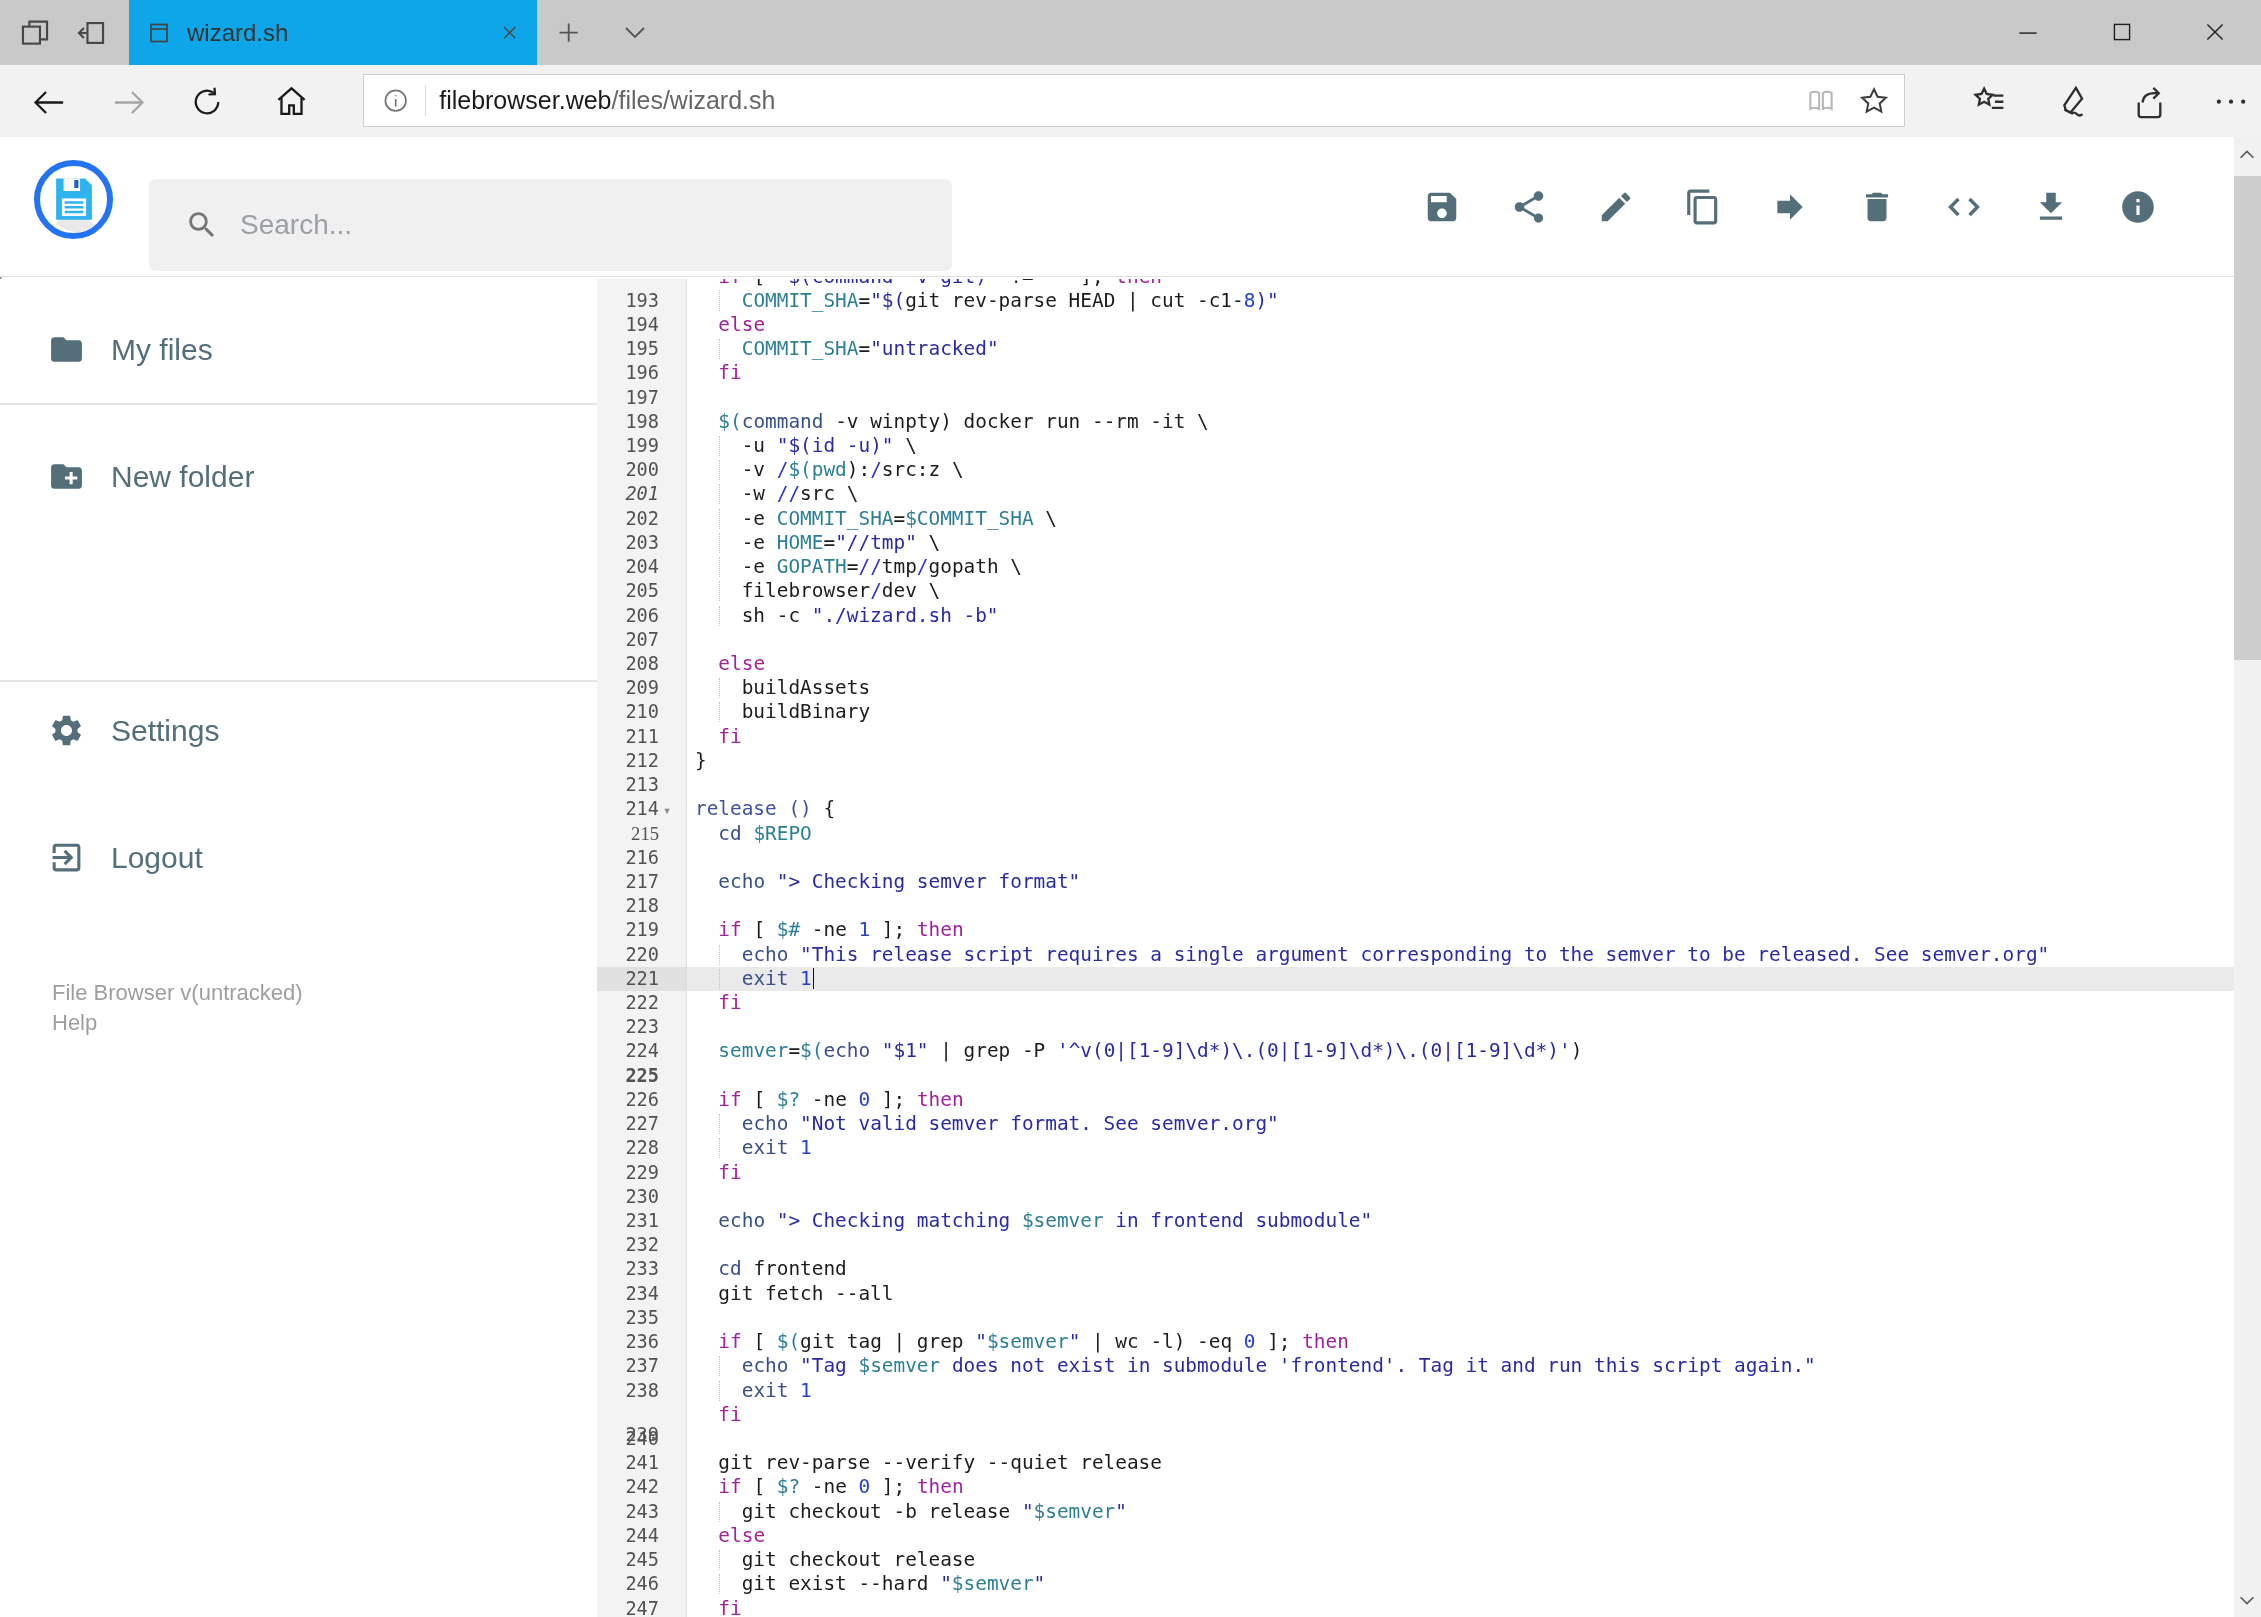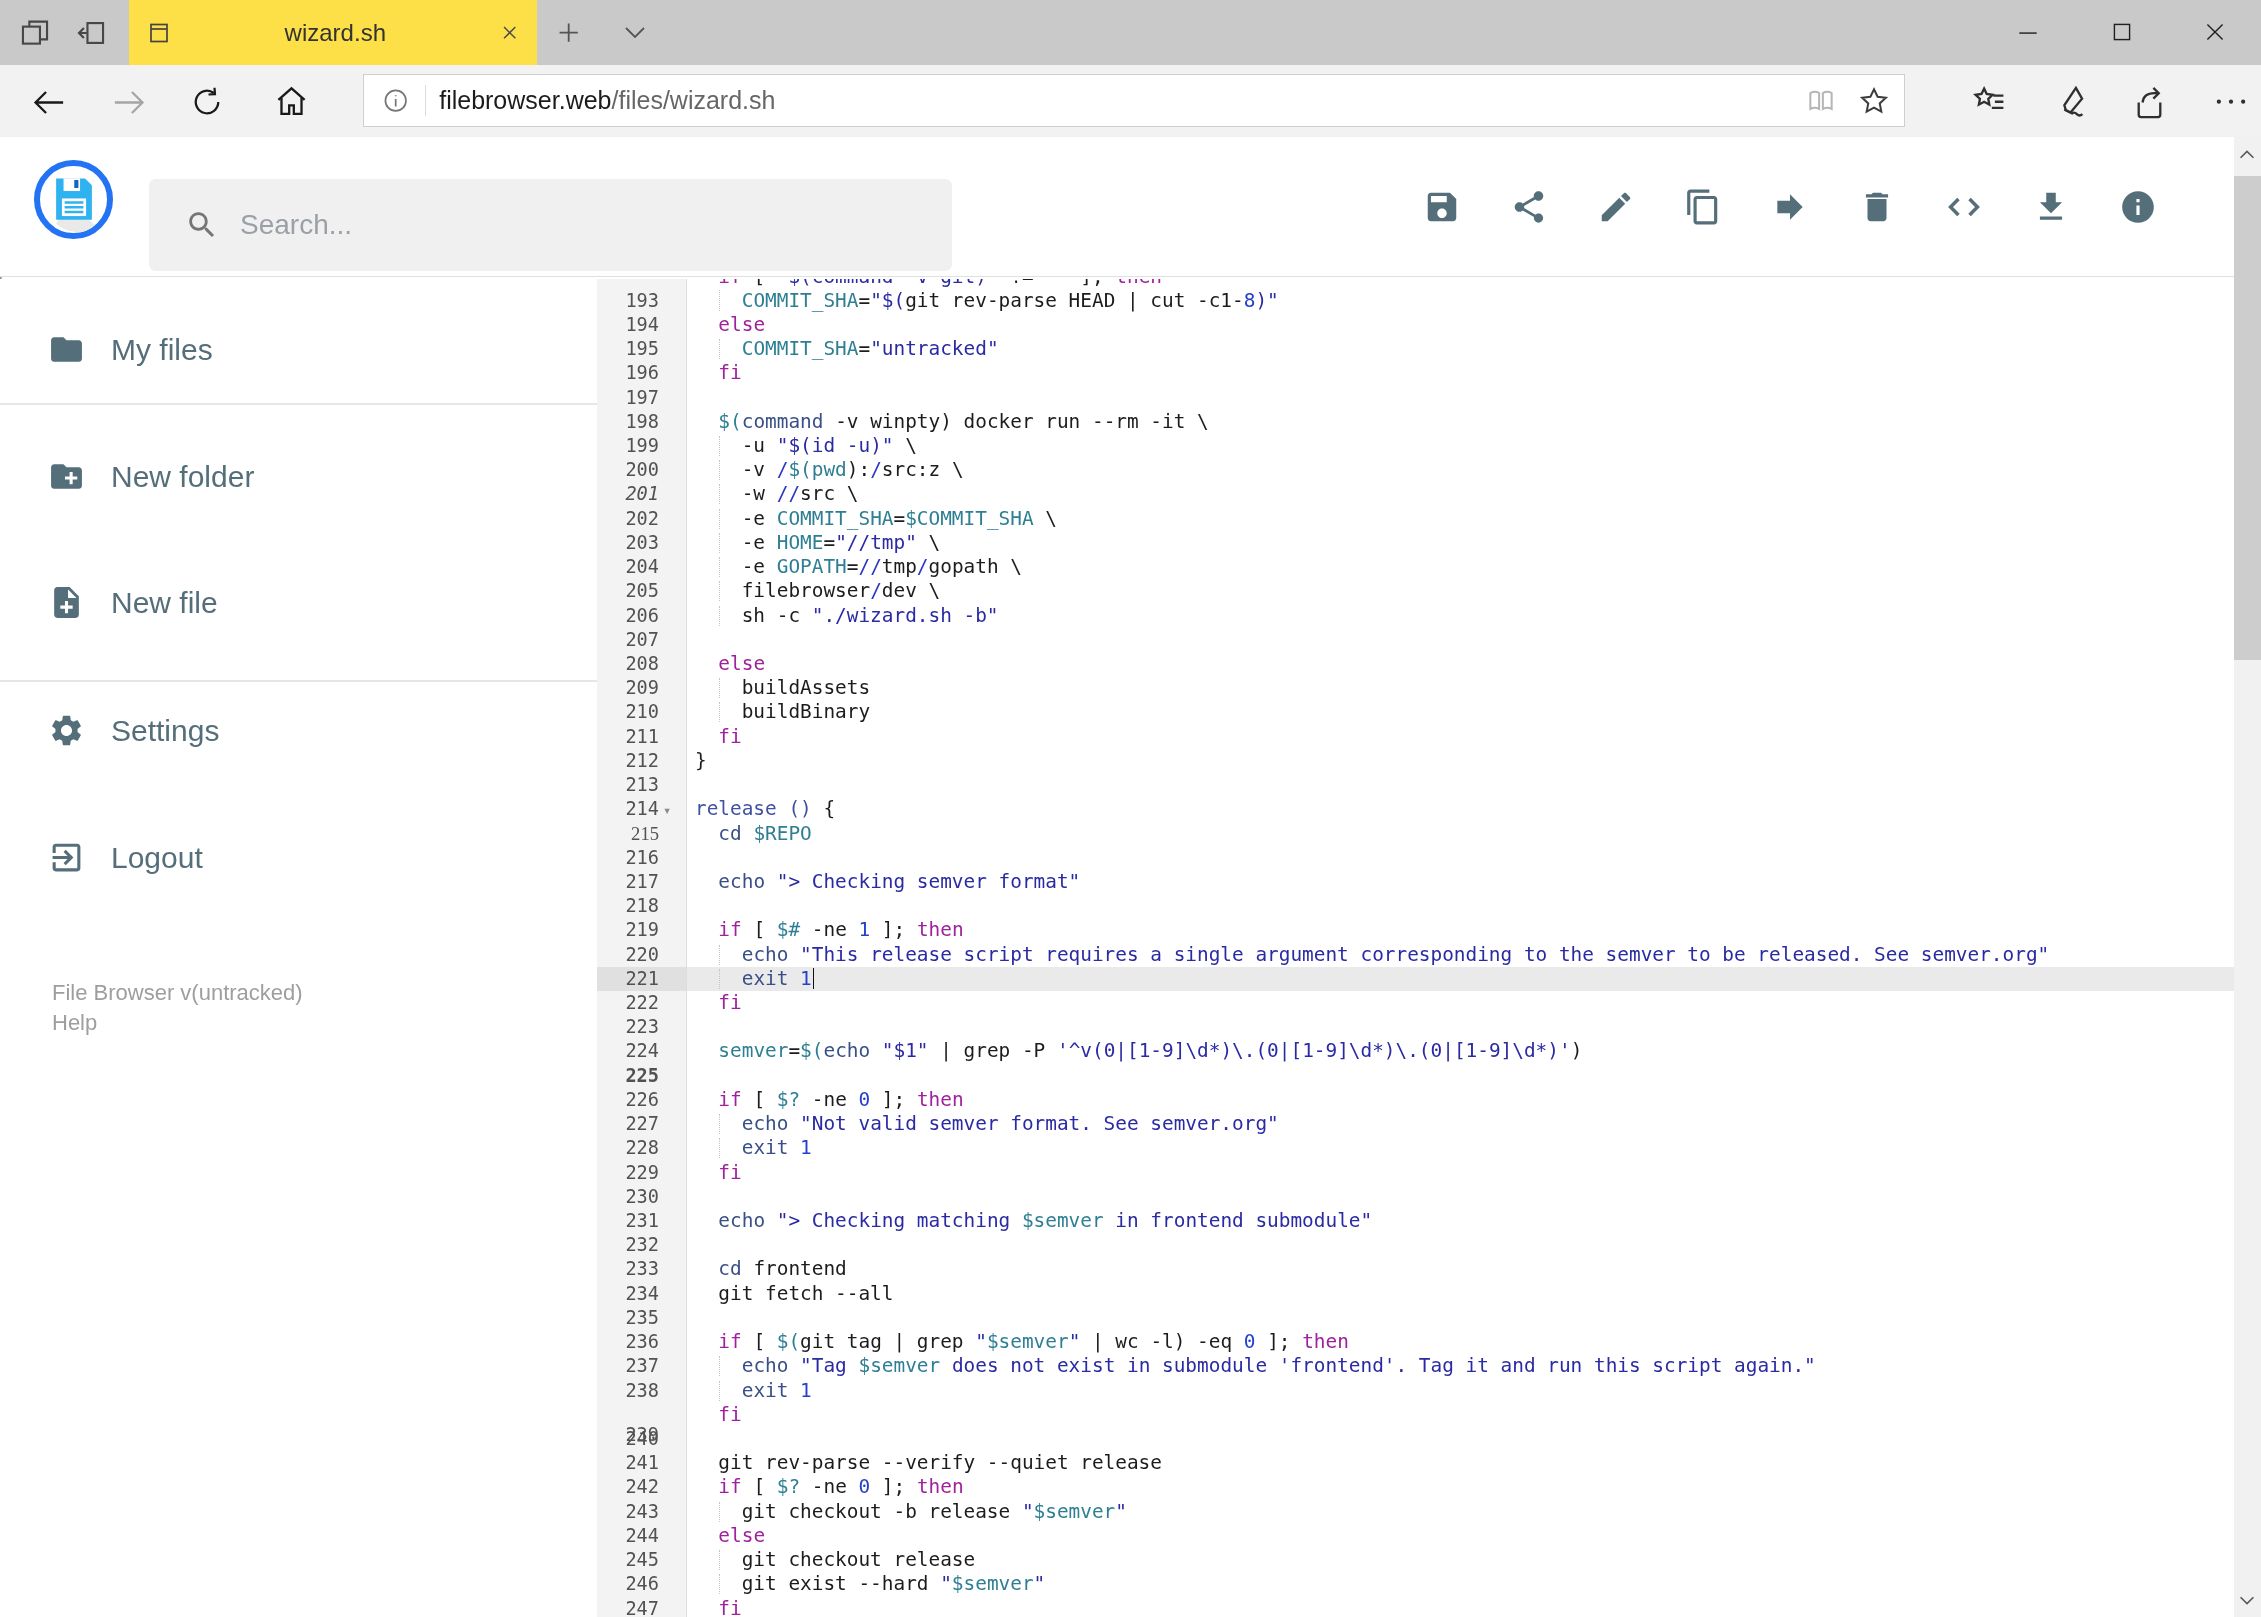--- a/index.html
+++ b/index.html
@@ -4,21 +4,21 @@
 <style>
   html,body{margin:0;padding:0;background:#555;}
   .window{position:relative;width:2261px;height:1617px;background:#fff;overflow:hidden;
     font-family:"Liberation Sans",sans-serif;
     box-shadow:inset 1.6px 0 0 #8f8f8f, inset -1.6px 0 0 #8f8f8f, inset 0 -1.6px 0 #6f6f6f;}
   svg{display:block}
 
   
   .titlebar{position:absolute;left:0;top:0;right:0;height:65px;background:#c9c9c9;border-bottom:0.8px solid #b8b8b8;}
   .tb-icon{position:absolute;top:16px;color:#474747}
-  .tab{position:absolute;left:129px;top:0;width:408px;height:65px;background:#fde047;display:flex;align-items:center;padding:0 18px;box-sizing:border-box;gap:16px;text-align:center;}
+  .tab{position:absolute;left:129px;top:0;width:408px;height:65px;background:#0ea5e9;display:flex;align-items:center;padding:0 18px;box-sizing:border-box;gap:16px;}
   .tab-title{font-size:24px;color:#333;flex:1;white-space:nowrap;overflow:hidden;}
   .newtab{position:absolute;left:555px;top:19.4px;color:#555}
   .tablist{position:absolute;left:623px;top:24px;color:#555}
   .winctl{position:absolute;top:19.4px;color:#1f1f1f}
 
   
   .navbar{position:absolute;left:0;top:65px;right:0;height:72px;background:#f2f2f2;border-bottom:0.8px solid #e0e0e0;}
   .nav-icon{position:absolute;top:18px;color:#2b2b2b}
   .addressbar{position:absolute;left:363px;top:9px;width:1542px;height:53px;background:#fff;border:0.8px solid #cfcfcf;box-sizing:border-box;display:flex;align-items:center;}
   .url{font-size:25px;margin-left:13px;white-space:nowrap;}
@@ -268,28 +268,20 @@
       <span class="lbl">My files</span>
     </div>
     <div class="sb-div" style="top:124px"></div>
     <div class="sb-item" style="top:165px">
       <span>
           <svg width="37" height="37" viewBox="0 0 24 24" fill="currentColor">
             <path d="M20 6h-8l-2-2H4c-1.1 0-2 .9-2 2v12c0 1.1.9 2 2 2h16c1.1 0 2-.9 2-2V8c0-1.1-.9-2-2-2zm-1 8h-3v3h-2v-3h-3v-2h3V9h2v3h3v2z"></path>
           </svg>
         </span>
       <span class="lbl">New folder</span>
-    </div>
-    <div class="sb-item" style="top:291px">
-      <span>
-          <svg width="37" height="37" viewBox="0 0 24 24" fill="currentColor">
-            <path d="M14 2H6c-1.1 0-2 .9-2 2v16c0 1.1.9 2 2 2h12c1.1 0 2-.9 2-2V8l-6-6zm2 14h-3v3h-2v-3H8v-2h3v-3h2v3h3v2zm-3-7V3.5L18.5 9H13z"></path>
-          </svg>
-        </span>
-      <span class="lbl">New file</span>
     </div>
     <div class="sb-div" style="top:401px"></div>
     <div class="sb-item" style="top:419px">
       <span>
           <svg width="37" height="37" viewBox="0 0 24 24" fill="currentColor">
             <path d="M19.14 12.94c.04-.3.06-.61.06-.94 0-.32-.02-.64-.07-.94l2.03-1.58c.18-.14.23-.41.12-.61l-1.92-3.32c-.12-.22-.37-.29-.59-.22l-2.39.96c-.5-.38-1.03-.7-1.62-.94l-.36-2.54c-.04-.24-.24-.41-.48-.41h-3.84c-.24 0-.43.17-.47.41l-.36 2.54c-.59.24-1.13.57-1.62.94l-2.39-.96c-.22-.08-.47 0-.59.22L2.74 8.87c-.12.21-.08.47.12.61l2.03 1.58c-.05.3-.09.63-.09.94s.02.64.07.94l-2.03 1.58c-.18.14-.23.41-.12.61l1.92 3.32c.12.22.37.29.59.22l2.39-.96c.5.38 1.03.7 1.62.94l.36 2.54c.05.24.24.41.48.41h3.84c.24 0 .44-.17.47-.41l.36-2.54c.59-.24 1.13-.56 1.62-.94l2.39.96c.22.08.47 0 .59-.22l1.92-3.32c.12-.22.07-.47-.12-.61l-2.01-1.58zM12 15.6c-1.98 0-3.6-1.62-3.6-3.6s1.62-3.6 3.6-3.6 3.6 1.62 3.6 3.6-1.62 3.6-3.6 3.6z"></path>
           </svg>
         </span>
       <span class="lbl">Settings</span>
     </div>

